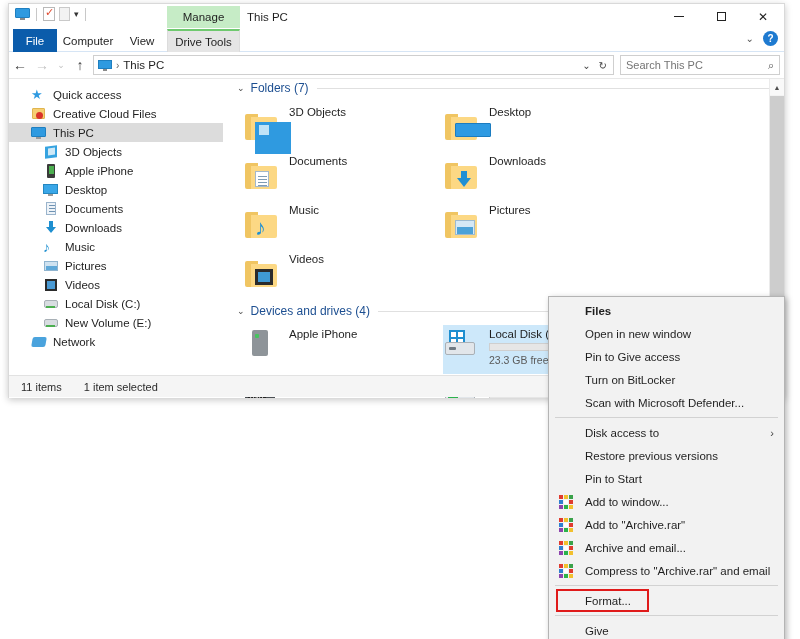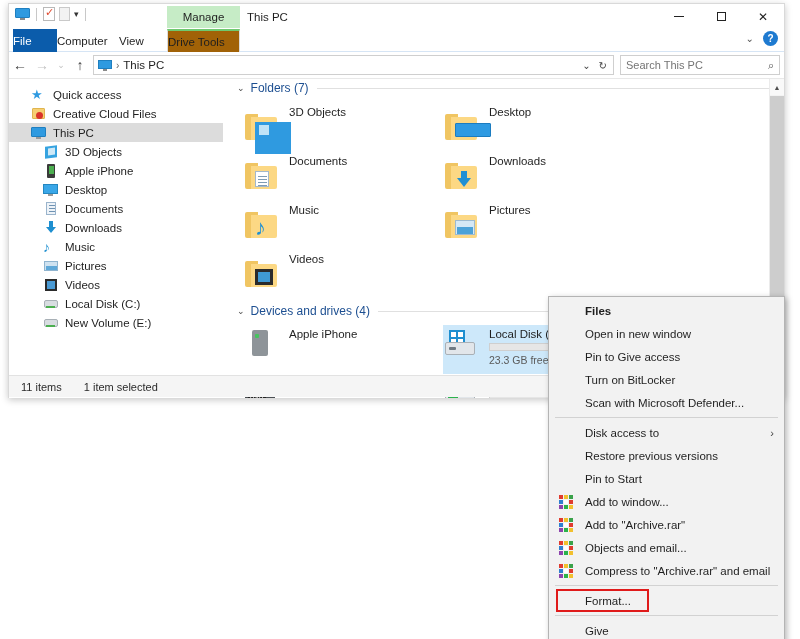--- a/index.html
+++ b/index.html
@@ -55,31 +55,31 @@
     display: flex; align-items: center; justify-content: center;
     font-size: 12px; color: #222; cursor: default;
   }
   .wbtn .sq { width: 9px; height: 9px; border: 1px solid #222; }
   .wbtn .dash { width: 10px; height: 1px; background: #222; }
 
   
   .tabstrip { position: relative; height: 23px; background:#fff; border-bottom: 1px solid #d6e5f5; }
   .tab {
     position: absolute; top: 0; height: 23px;
-    display: flex; align-items: center; justify-content: flex-start;
+    display: flex; align-items: center; justify-content: center;
     font-size: 11.5px; color: #1f1f1f; cursor: default;
   }
   .tab.file { left: 4px; width: 44px; background: #0b5cab; color: #fff; }
   .tab.computer { left: 48px; width: 62px; }
   .tab.view { left: 110px; width: 46px; }
   .tab.drivetools {
     left: 158px; width: 73px;
     border-top: 2px solid #6fc96f;
     border-left: 1px solid #dcdcdc; border-right: 1px solid #dcdcdc;
-    background: #a16207;
+    background: #e5e5e5;
   }
   .ribbon-right { position: absolute; right: 6px; top: 2px; display: flex; align-items: center; gap: 9px; }
   .ribbon-chev { font-size: 10px; color: #555; }
   .help-ico {
     width: 15px; height: 15px; border-radius: 50%;
     background: #1e7ad0; color: #fff;
     font-size: 10px; font-weight: bold;
     display: flex; align-items: center; justify-content: center;
   }
 
@@ -416,20 +416,26 @@
             <span>Local Disk (C:)</span>
           </div>
           <div class="nav-item indent">
             <span class="nav-ico">
               <span class="disk-ico">
                 <span class="bar"></span>
               </span>
             </span>
             <span>New Volume (E:)</span>
           </div>
+          <div class="nav-item">
+            <span class="nav-ico">
+              <span class="net-ico"></span>
+            </span>
+            <span>Network</span>
+          </div>
         </div>
 
       <div class="content">
 
         <div class="group-head">
           <span class="chev">⌄</span>
           <span>Folders (7)</span>
           <span class="rule"></span>
         </div>
 
@@ -588,21 +594,21 @@
       <div class="mi">
         <span class="mico"><span class="rar-ico"><i></i><i></i><i></i><i></i><i></i><i></i><i></i><i></i><i></i></span></span>
         <span>Add to window...</span>
       </div>
       <div class="mi">
         <span class="mico"><span class="rar-ico"><i></i><i></i><i></i><i></i><i></i><i></i><i></i><i></i><i></i></span></span>
         <span>Add to "Archive.rar"</span>
       </div>
       <div class="mi">
         <span class="mico"><span class="rar-ico"><i></i><i></i><i></i><i></i><i></i><i></i><i></i><i></i><i></i></span></span>
-        <span>Objects and email...</span>
+        <span>Archive and email...</span>
       </div>
       <div class="mi">
         <span class="mico"><span class="rar-ico"><i></i><i></i><i></i><i></i><i></i><i></i><i></i><i></i><i></i></span></span>
         <span>Compress to "Archive.rar" and email</span>
       </div>
       <div class="msep"></div>
       <div class="mi">
         <span>Format...</span>
         <span id="format-highlight"></span>
       </div>

